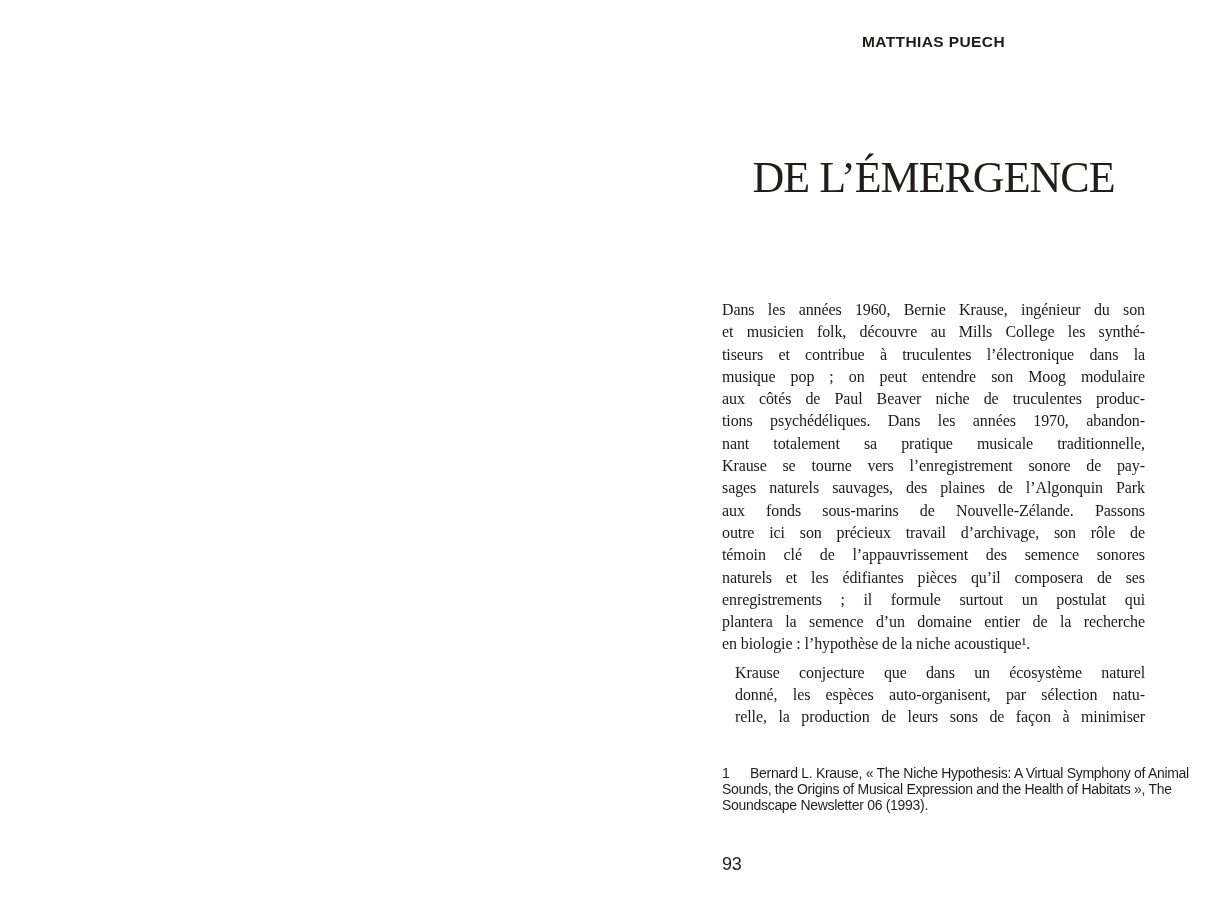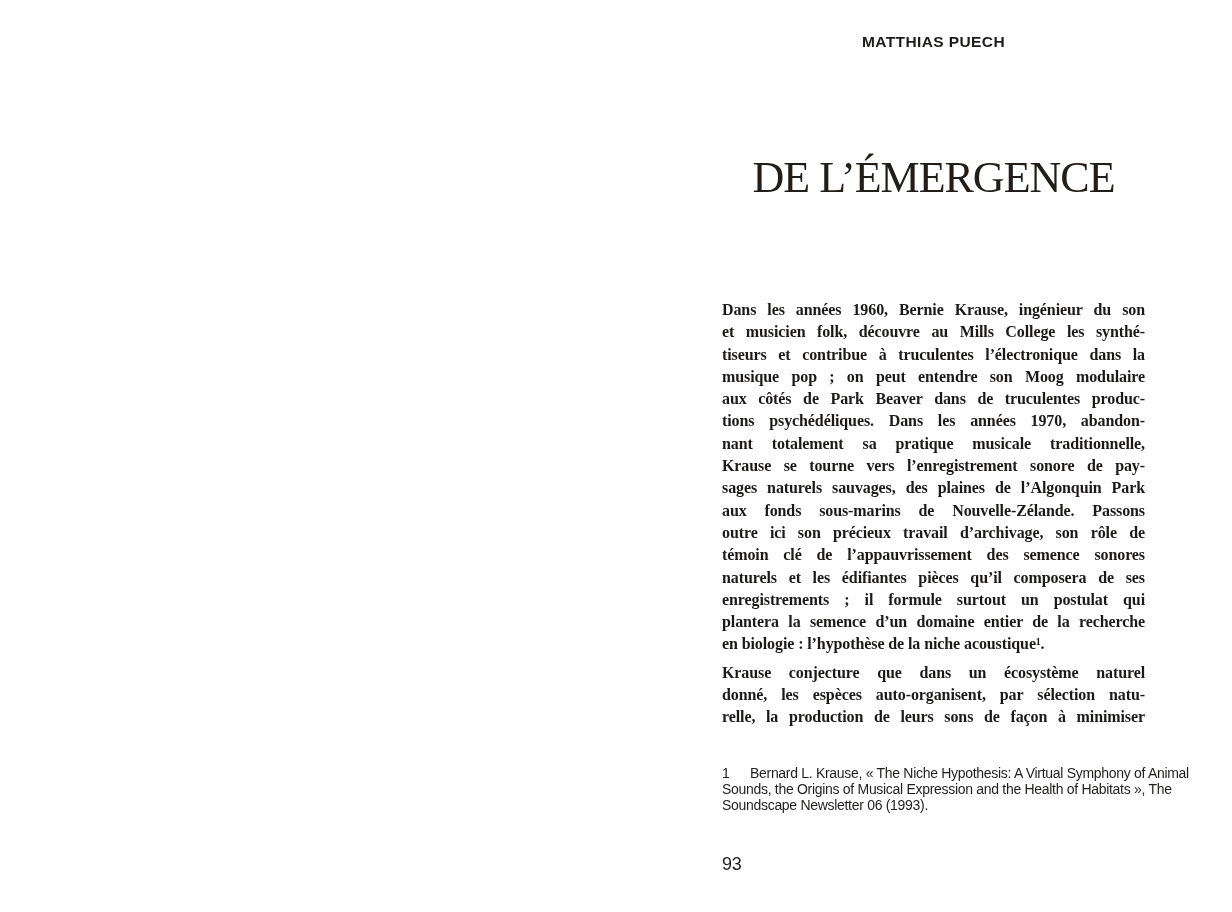--- a/index.html
+++ b/index.html
@@ -51,33 +51,33 @@
   }
   .body-text {
     position: absolute;
     top: 299px;
     left: 0;
     width: 423px;
     font-size: 16px;
     line-height: 22.3px;
     letter-spacing: -0.1px;
     color: #1c1a19;
-    font-weight: bold;
   }
   .line {
     text-align: justify;
     text-align-last: justify;
     white-space: nowrap;
     overflow: visible;
   }
   .line.last-left {
     text-align-last: left;
   }
   .para-2 {
     margin-top: 6px;
+    margin-left: 13px;
   }
   .footnote {
     position: absolute;
     top: 765px;
     left: 0;
     width: 430px;
     font-family: "Liberation Sans", sans-serif;
     font-size: 14px;
     line-height: 16px;
     letter-spacing: -0.3px;
@@ -112,21 +112,21 @@
     <div class="running-head">MATTHIAS PUECH</div>
 
     <div class="chapter-title">DE L’ÉMERGENCE</div>
 
     <div class="body-text">
       <div class="para-1">
         <div class="line">Dans les années 1960, Bernie Krause, ingénieur du son</div>
         <div class="line">et musicien folk, découvre au Mills College les synthé-</div>
         <div class="line">tiseurs et contribue à truculentes l’électronique dans la</div>
         <div class="line">musique pop ; on peut entendre son Moog modulaire</div>
-        <div class="line">aux côtés de Park Beaver dans de truculentes produc-</div>
+        <div class="line">aux côtés de Paul Beaver niche de truculentes produc-</div>
         <div class="line">tions psychédéliques. Dans les années 1970, abandon-</div>
         <div class="line">nant totalement sa pratique musicale traditionnelle,</div>
         <div class="line">Krause se tourne vers l’enregistrement sonore de pay-</div>
         <div class="line">sages naturels sauvages, des plaines de l’Algonquin Park</div>
         <div class="line">aux fonds sous-marins de Nouvelle-Zélande. Passons</div>
         <div class="line">outre ici son précieux travail d’archivage, son rôle de</div>
         <div class="line">témoin clé de l’appauvrissement des semence sonores</div>
         <div class="line">naturels et les édifiantes pièces qu’il composera de ses</div>
         <div class="line">enregistrements ; il formule surtout un postulat qui</div>
         <div class="line">plantera la semence d’un domaine entier de la recherche</div>

